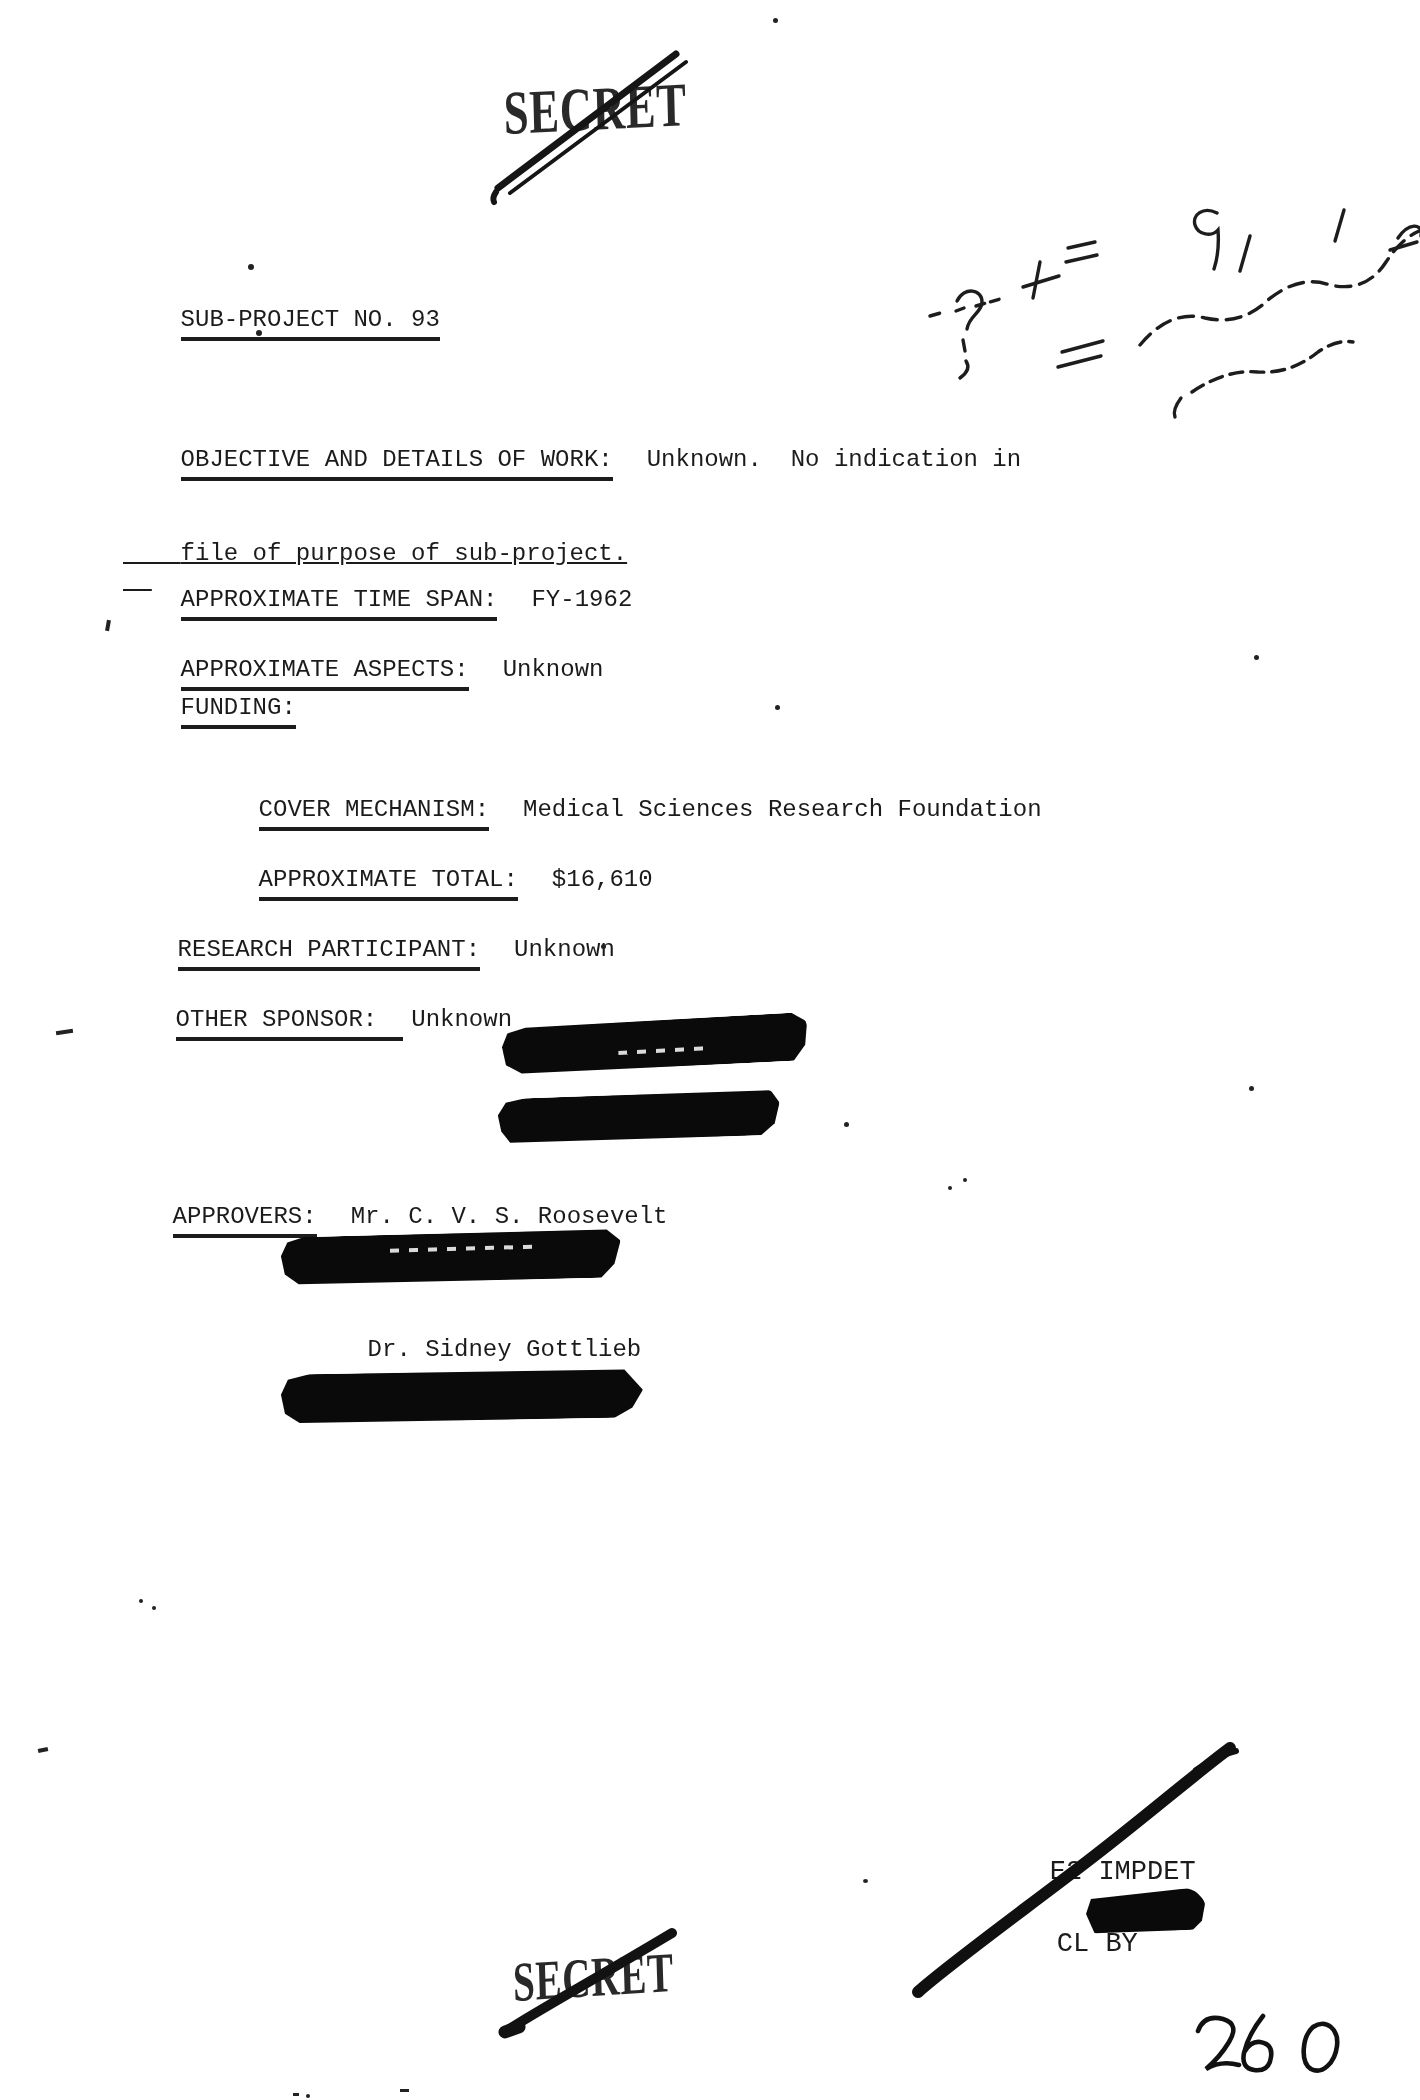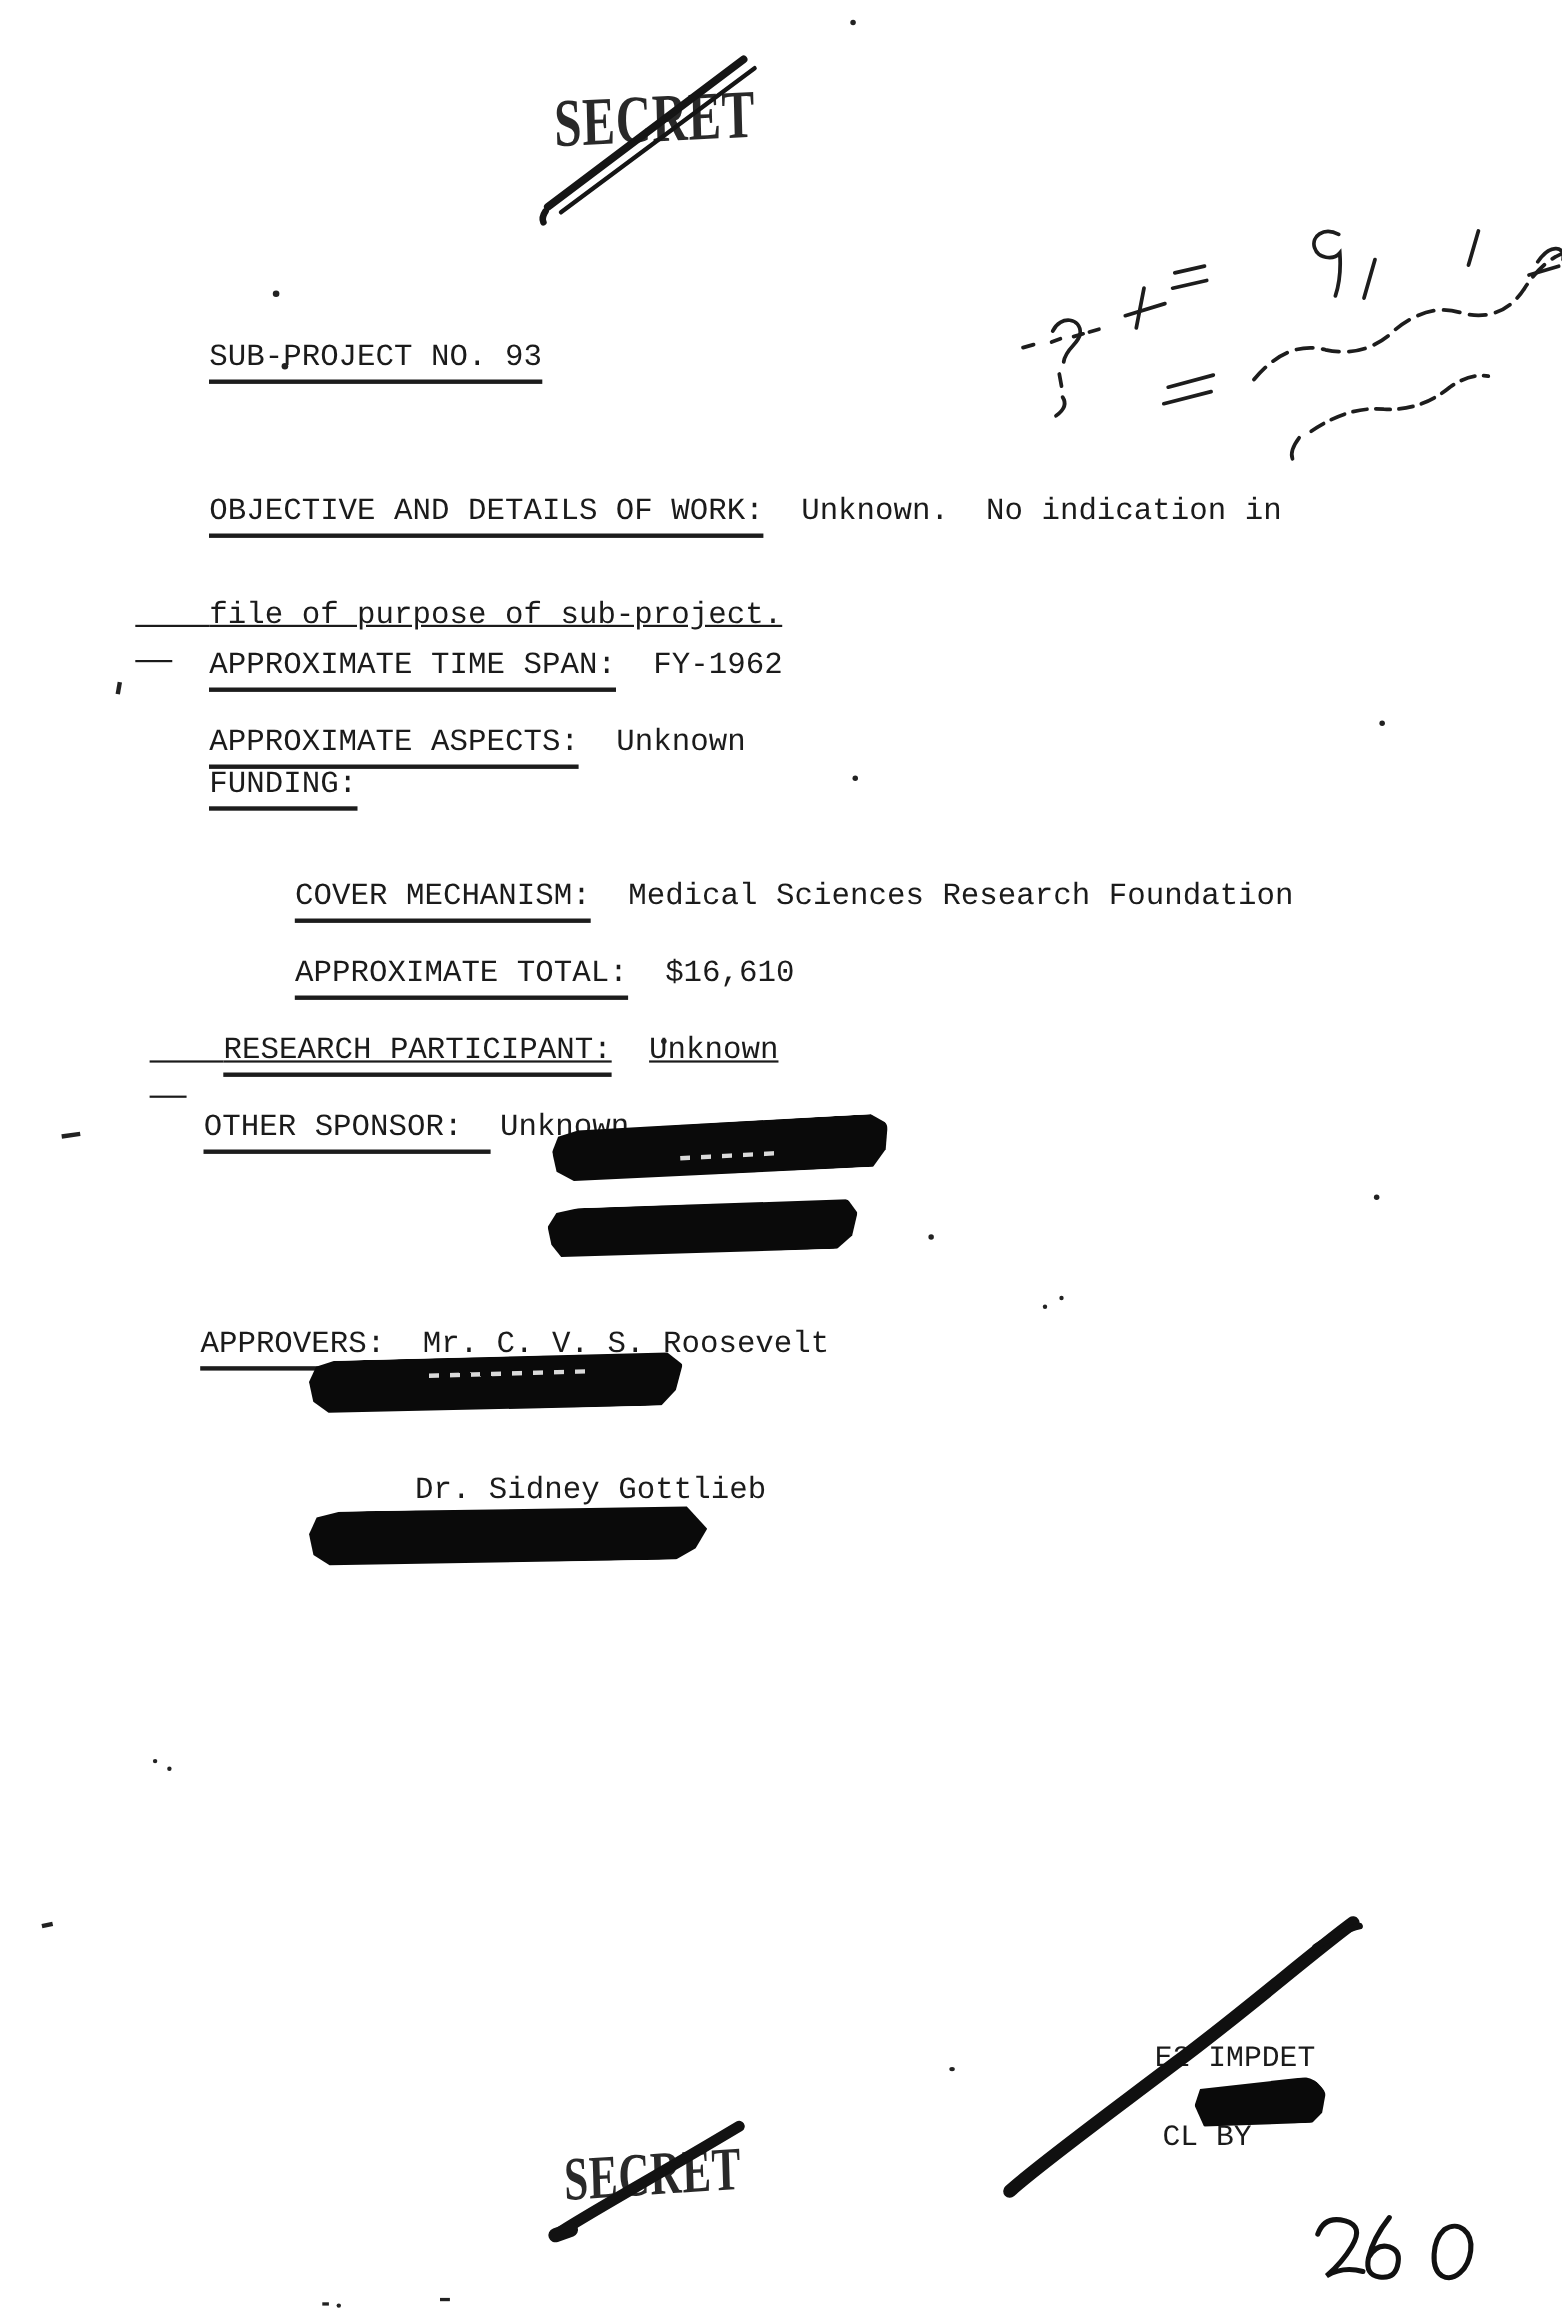--- a/index.html
+++ b/index.html
@@ -7,21 +7,21 @@
     position:relative;
     width:1420px;height:2100px;
     margin:0 auto;
     background:#ffffff;
     overflow:hidden;
     font-family:"Liberation Mono","DejaVu Sans Mono",monospace;
   }
   .line{
     position:absolute;
     font-family:"Liberation Mono","DejaVu Sans Mono",monospace;
-    font-size:28px;
+    font-size:24px;
     line-height:1.15;
     color:#1b1b1b;
     white-space:pre;
   }
   .lbl{border-bottom:4px solid #1c1c1c;padding-bottom:4px;}
   .val{margin-left:34px;}
   .small{font-size:27px;}
   .stamp{
     position:absolute;
     font-family:"Liberation Serif","DejaVu Serif",serif;
@@ -93,21 +93,21 @@
   </div>
 
   <div class="line" style="left:201px;top:768px;">
     <span class="lbl">COVER MECHANISM:</span><span class="val">Medical Sciences Research Foundation</span>
   </div>
 
   <div class="line" style="left:201px;top:838px;">
     <span class="lbl">APPROXIMATE TOTAL:</span><span class="val">$16,610</span>
   </div>
 
-  <div class="line" style="left:136px;top:908px;text-decoration:underline;">
+  <div class="line" style="left:120px;top:908px;">
     <span class="lbl">RESEARCH PARTICIPANT:</span><span class="val">Unknown</span>
   </div>
 
   <div class="line" style="left:118px;top:978px;">
     <span class="lbl" style="padding-right:26px;">OTHER SPONSOR:</span><span class="val" style="margin-left:8px;">Unknown</span>
   </div>
 
 
   <div class="line" style="left:115px;top:1175px;">
     <span class="lbl">APPROVERS:</span><span class="val">Mr. C. V. S. Roosevelt</span>

